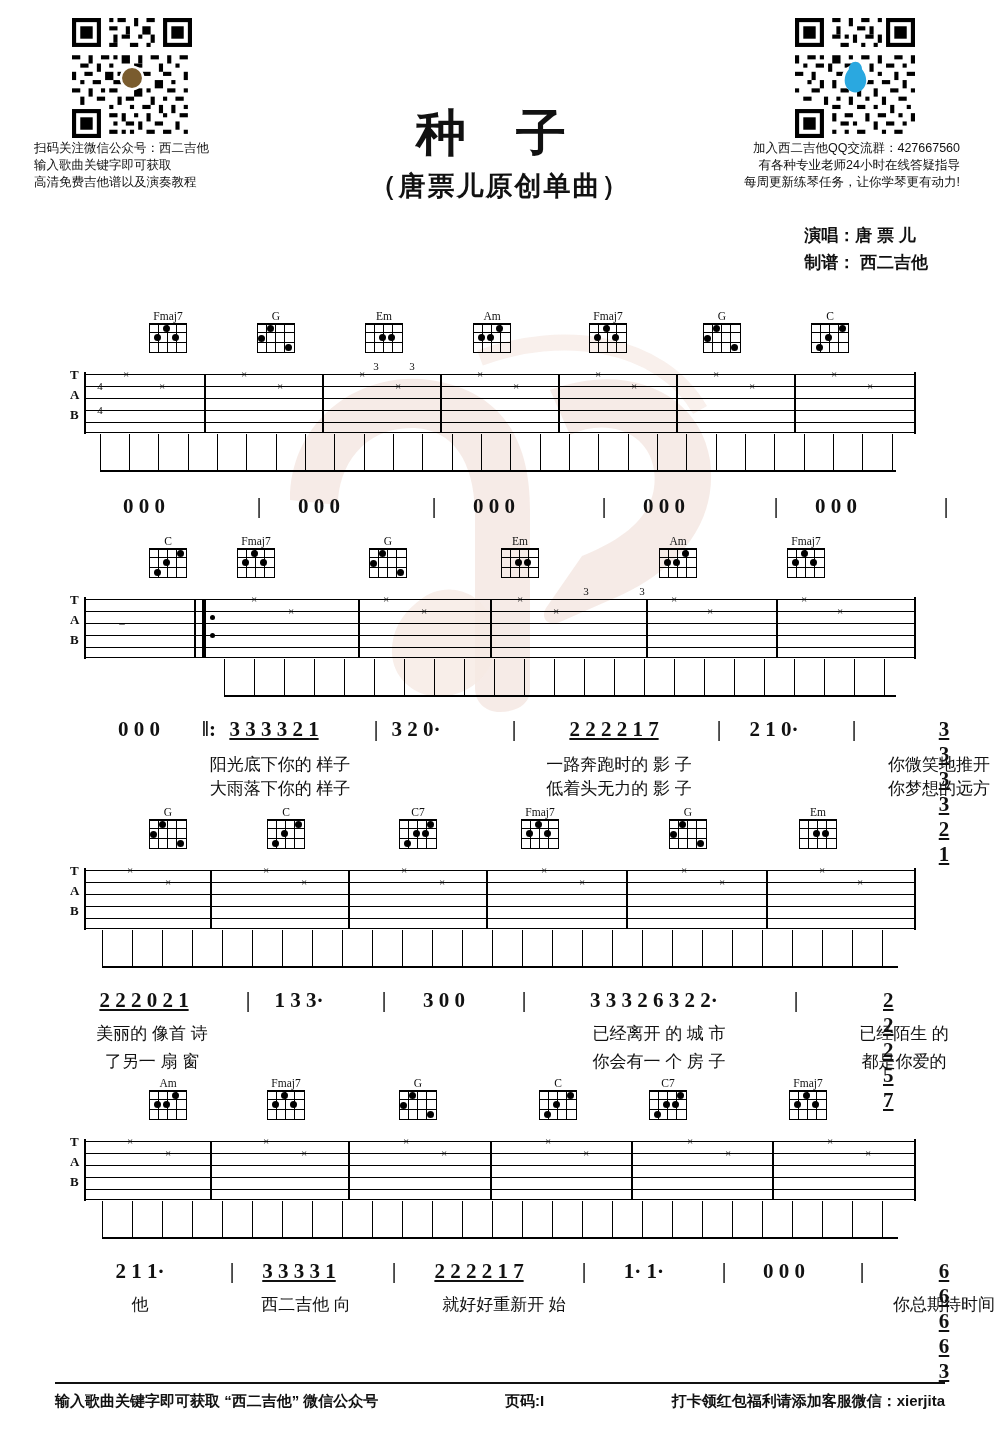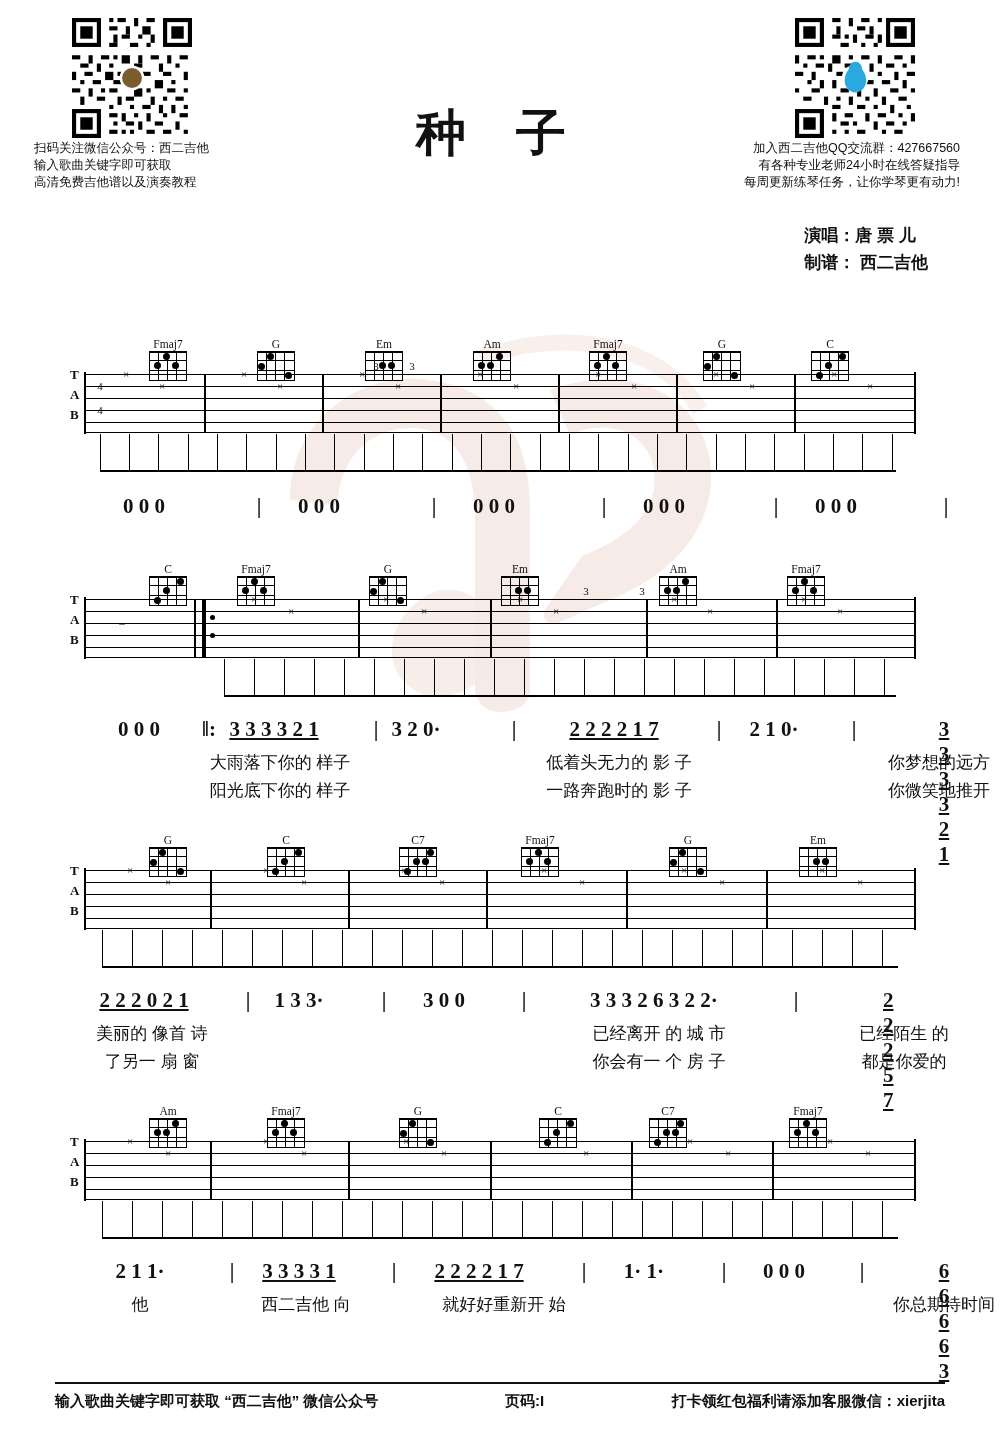--- a/index.html
+++ b/index.html
@@ -45,21 +45,21 @@
     font-size:27px;font-weight:bold;letter-spacing:2px;
   }
 
   
   .keyinfo{position:absolute;left:55px;top:212px;font-size:17px;font-weight:bold;line-height:25px;}
   .credits{position:absolute;right:72px;top:222px;font-size:17px;font-weight:bold;line-height:27px;text-align:left;}
 
   
   .system{position:absolute;left:0;width:1000px;}
   .chords{position:relative;height:62px;}
-  .chord{position:absolute;top:0;width:56px;text-align:center;margin-top:28px;}
+  .chord{position:absolute;top:0;width:56px;text-align:center;}
   .chord .cname{font-size:11.5px;font-family:"Liberation Serif",serif;margin-bottom:1px;}
   .grid{width:38px;height:30px;margin:0 auto;position:relative;}
   .grid .nut{position:absolute;left:0;top:0;width:100%;height:2px;background:#000;}
   .grid .vline{position:absolute;top:0;width:1px;height:100%;background:#000;}
   .grid .hline{position:absolute;left:0;width:100%;height:1px;background:#000;}
   .dot{position:absolute;width:7px;height:7px;border-radius:50%;background:#000;}
 
   
   .tab{position:relative;height:62px;margin:0 84px;border-left:2px solid #000;border-right:2px solid #000;}
   .tab .line{position:absolute;left:0;right:0;height:1px;background:#000;}
@@ -299,20 +299,21 @@
     <div>高清免费吉他谱以及演奏教程</div>
   </div>
 
   <div class="qr-note qr-note-right">
     <div>加入西二吉他QQ交流群：427667560</div>
     <div>有各种专业老师24小时在线答疑指导</div>
     <div>每周更新练琴任务，让你学琴更有动力!</div>
   </div>
 
   <div class="title">种 子</div>
+  <div class="subtitle">（唐票儿原创单曲）</div>
 
 
   <div class="credits">
     <div>演唱：唐 票 儿</div>
     <div>制谱： 西二吉他</div>
   </div>
 
   <div class="system" style="top:310px;">
     <div class="chords">
       <div class="chord" style="left:140px">
@@ -691,29 +692,29 @@
       <span class="n" style="left:332px">3 2 0·</span>
       <span class="n" style="left:430px">|</span>
       <span class="n" style="left:530px;text-decoration:underline">2 2 2 2 1 7</span>
       <span class="n" style="left:635px">|</span>
       <span class="n" style="left:690px">2 1 0·</span>
       <span class="n" style="left:770px">|</span>
       <span class="n" style="left:860px;text-decoration:underline">3 3 3 3 2 1</span>
 
     </div>
 
+    <div class="lyrics" style="margin:0 84px;top:6px;">
+      <span style="left:196px">阳光底下你的  样子</span>
+      <span style="left:535px">一路奔跑时的  影 子</span>
+      <span style="left:855px">你微笑地推开</span>
+    </div>
     <div class="lyrics" style="margin:0 84px;top:4px;">
       <span style="left:196px">大雨落下你的  样子</span>
       <span style="left:535px">低着头无力的  影 子</span>
       <span style="left:855px">你梦想的远方</span>
-    </div>
-    <div class="lyrics" style="margin:0 84px;top:6px;">
-      <span style="left:196px">阳光底下你的  样子</span>
-      <span style="left:535px">一路奔跑时的  影 子</span>
-      <span style="left:855px">你微笑地推开</span>
     </div>
   </div>
 
   <div class="system" style="top:806px;">
     <div class="chords">
       <div class="chord" style="left:140px">
         <div class="cname">G</div>
         <div class="grid">
           <div class="nut"></div>
           <div class="vline" style="left:0"></div>

